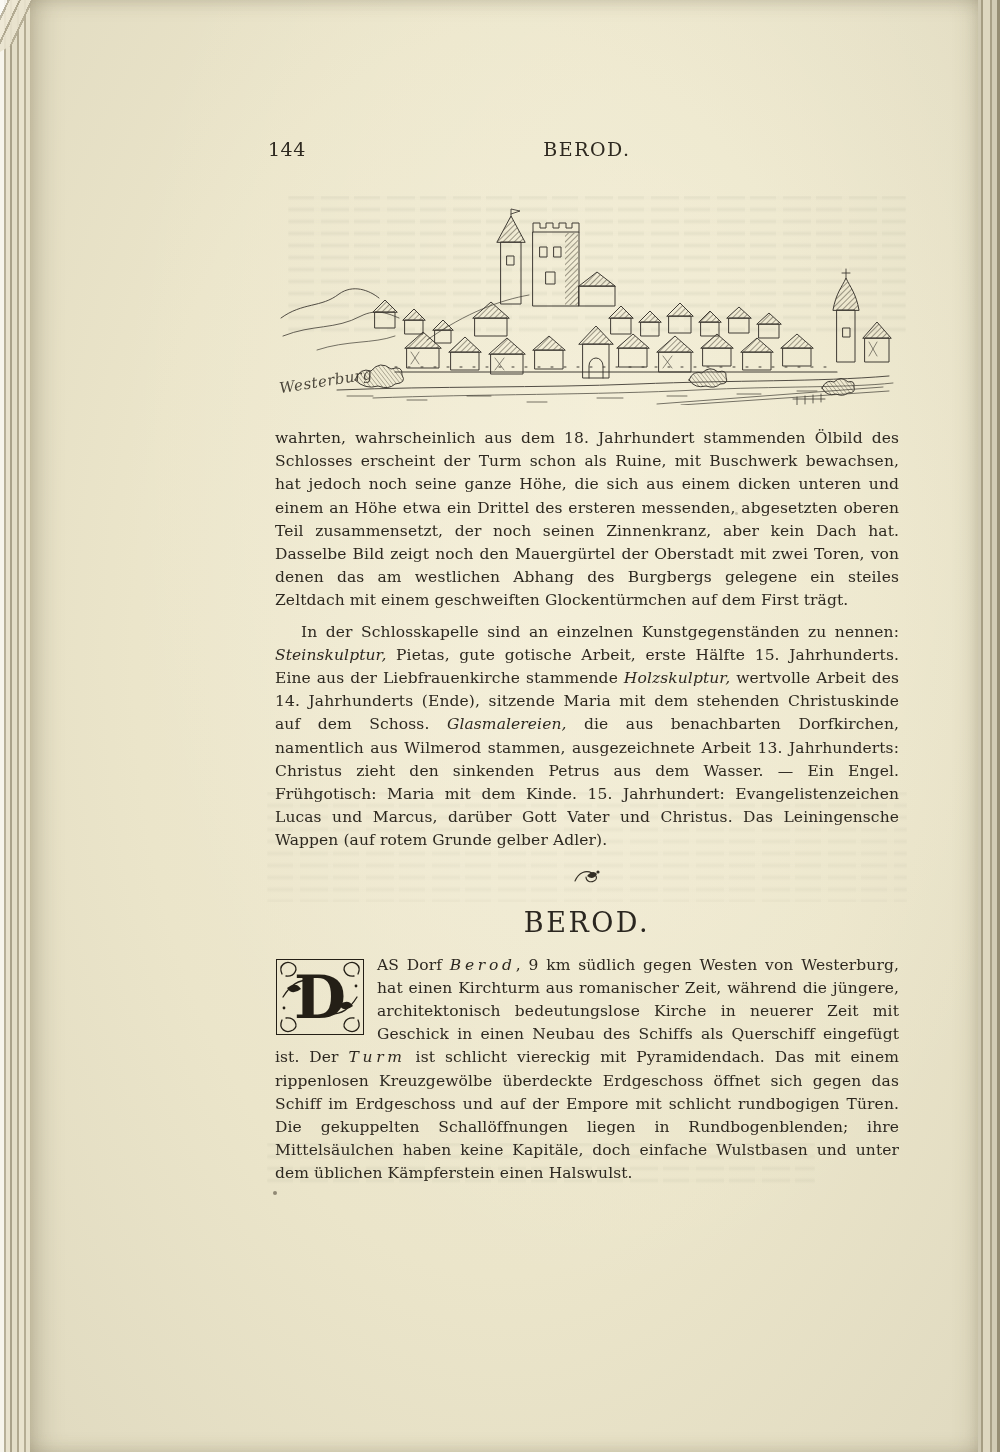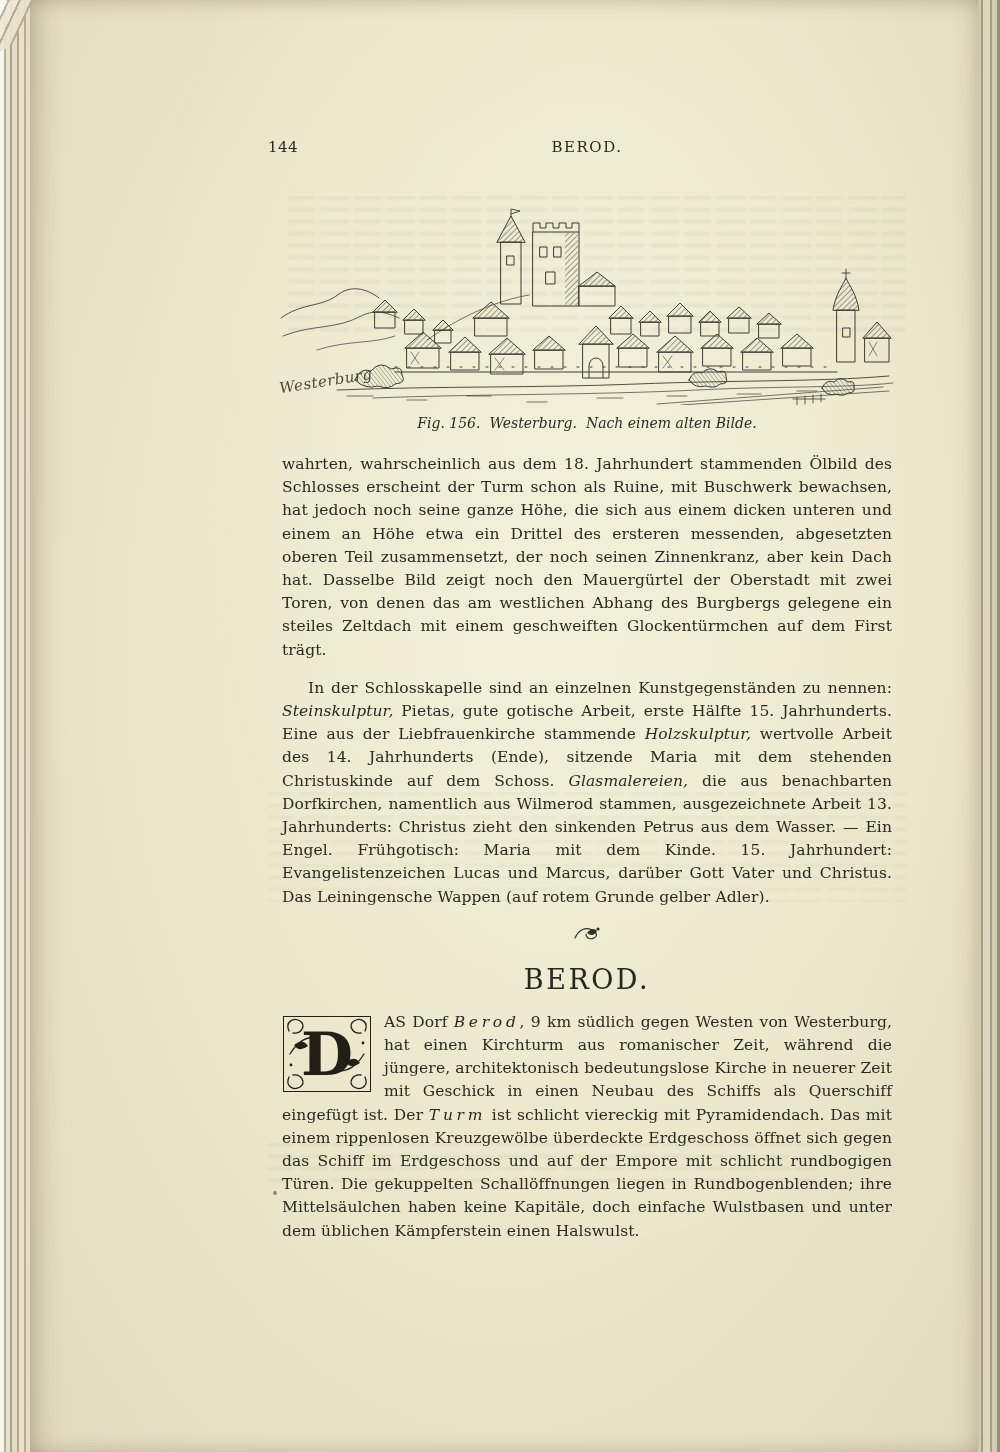--- a/index.html
+++ b/index.html
@@ -62,40 +62,40 @@
             mask-image:repeating-linear-gradient(90deg,#000 0 26px,rgba(0,0,0,.25) 26px 33px,#000 33px 61px,rgba(0,0,0,.2) 61px 66px);
   }
   .bleed-1{left:258px;top:196px;width:618px;height:140px;}
   .bleed-2{left:237px;top:792px;width:640px;height:110px;opacity:.4;}
   .bleed-3{left:237px;top:1143px;width:548px;height:46px;opacity:.45;}
   .speck{position:absolute;width:4px;height:4px;border-radius:50%;background:rgba(70,62,45,.55);filter:blur(.4px);z-index:1;}
 
   .content{position:relative;z-index:1;width:640px;margin-left:237px;color:#2e2920;}
 
   
-  .running-head{position:relative;margin-top:138px;height:18px;font-size:15px;letter-spacing:.5px;}
+  .running-head{position:relative;margin-top:138px;height:18px;font-size:19px;letter-spacing:.5px;}
   .pagenum{position:absolute;left:1px;top:0;}
   .head-title{position:absolute;left:0;right:0;text-align:center;letter-spacing:1.5px;}
 
   
   figure{margin:34px 0 0 10px;width:620px;position:relative;padding:0;}
   .engraving svg{display:block;opacity:.94;}
   .signature{
     position:absolute;left:2px;top:182px;
     font-style:italic;font-size:15px;color:#3a352b;
     transform:rotate(-9deg);letter-spacing:.5px;opacity:.9;
   }
   figcaption{margin-top:10px;text-align:center;font-style:italic;font-size:14px;color:#2f2a21;}
   figcaption .capfig{margin-right:9px;}
   figcaption .captitle{margin-right:9px;}
 
   
   .body{
     font-size:15.5px;line-height:23.2px;text-align:justify;
-    margin:15px;color:#2d2820;letter-spacing:.1px;
+    margin:8px;color:#2d2820;letter-spacing:.1px;
   }
   .para1{margin-top:22px;}
   .para2{text-indent:26px;}
   .body em{}
   .sperr{letter-spacing:.24em;font-style:italic;}
 
   
   .ornament{margin:14px auto 0;width:30px;height:20px;text-align:center;}
   .ornament svg{display:block;margin:0 auto;}
   .section-title{
@@ -236,23 +236,20 @@
               <path d="M96,208 C200,204 320,205 420,200 C500,196 570,198 616,193" stroke-width="0.7"></path>
               <g stroke-width="0.7">
                 <path d="M70,206 h26 M130,210 h20 M190,206 h24 M250,212 h20 M320,208 h26 M390,206 h20 M460,204 h24 M520,201 h20"></path>
               </g>
               <path d="M380,214 L606,197 M404,215 L612,201" stroke-width="0.7"></path>
               <path d="M520,207 v8 M528,206 v8 M536,205 v8 M544,204 v8 M516,209 h32" stroke-width="0.8"></path>
             </g>
           </svg>
         </div>
         <div class="signature">Westerburg</div>
-        <figcaption>
-          <span class="capfig">Fig. 156.</span><span class="captitle">Westerburg.</span><span>Nach einem alten Bilde.</span>
-        </figcaption>
       </figure>
 
       <p class="body para1">wahrten, wahrscheinlich aus dem 18. Jahrhundert stammenden Ölbild des Schlosses erscheint der Turm schon als Ruine, mit Buschwerk bewachsen, hat jedoch noch seine ganze Höhe, die sich aus einem dicken unteren und einem an Höhe etwa ein Drittel des ersteren messenden, abgesetzten oberen Teil zusammensetzt, der noch seinen Zinnenkranz, aber kein Dach hat. Dasselbe Bild zeigt noch den Mauergürtel der Oberstadt mit zwei Toren, von denen das am westlichen Abhang des Burgbergs gelegene ein steiles Zeltdach mit einem geschweiften Glockentürmchen auf dem First trägt.</p>
 
       <p class="body para2"><span>In der Schlosskapelle sind an einzelnen Kunstgegenständen zu nennen: </span><em>Steinskulptur,</em><span> Pietas, gute gotische Arbeit, erste Hälfte 15. Jahrhunderts. Eine aus der Liebfrauenkirche stammende </span><em>Holzskulptur,</em><span> wertvolle Arbeit des 14. Jahrhunderts (Ende), sitzende Maria mit dem stehenden Christuskinde auf dem Schoss. </span><em>Glasmalereien,</em><span> die aus benachbarten Dorfkirchen, namentlich aus Wilmerod stammen, ausgezeichnete Arbeit 13. Jahrhunderts: Christus zieht den sinkenden Petrus aus dem Wasser. — Ein Engel. Frühgotisch: Maria mit dem Kinde. 15. Jahrhundert: Evangelistenzeichen Lucas und Marcus, darüber Gott Vater und Christus. Das Leiningensche Wappen (auf rotem Grunde gelber Adler).</span></p>
 
       <div class="ornament">
         <svg viewBox="0 0 30 20" width="30" height="20" xmlns="http://www.w3.org/2000/svg">
           <g stroke="#332e24" fill="none" stroke-width="1.1" stroke-linecap="round">
             <path d="M3,14 C7,5 14,3 20,6 C25,8 26,12 22,14 C18,16 14,14 14,10"></path>

